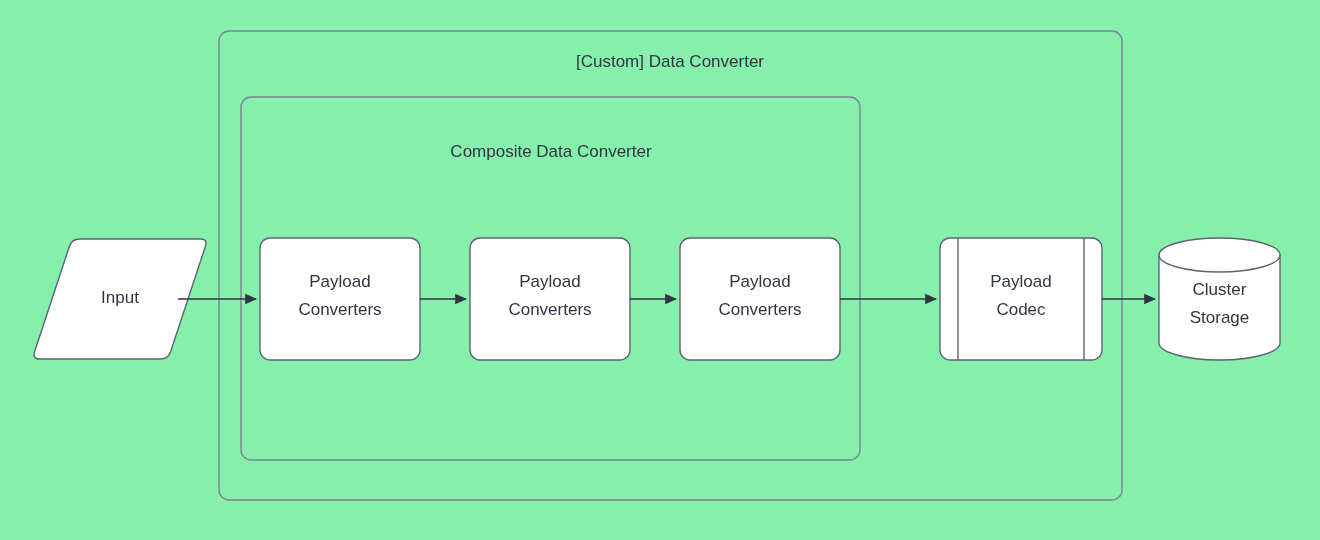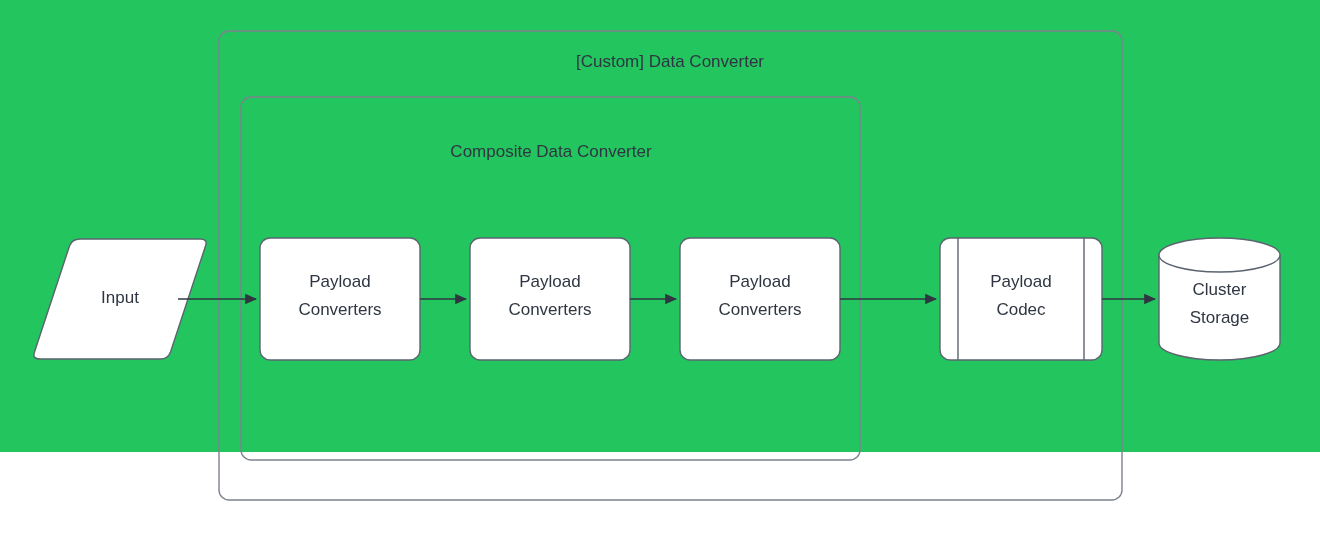--- a/index.html
+++ b/index.html
@@ -10,22 +10,22 @@
   body {
     width: 1320px;
     height: 540px;
     font-family: "Liberation Sans", sans-serif;
     color: #2f3642;
     overflow: hidden;
   }
   #diagram-root {
     position: relative;
     width: 1320px;
-    height: 452px;
-    background: #22c55e;
+    height: 540px;
+    background: #86efac;
   }
   svg.canvas {
     position: absolute;
     top: 0;
     left: 0;
     width: 1320px;
     height: 540px;
   }
   .lbl {
     font-family: "Liberation Sans", sans-serif;

